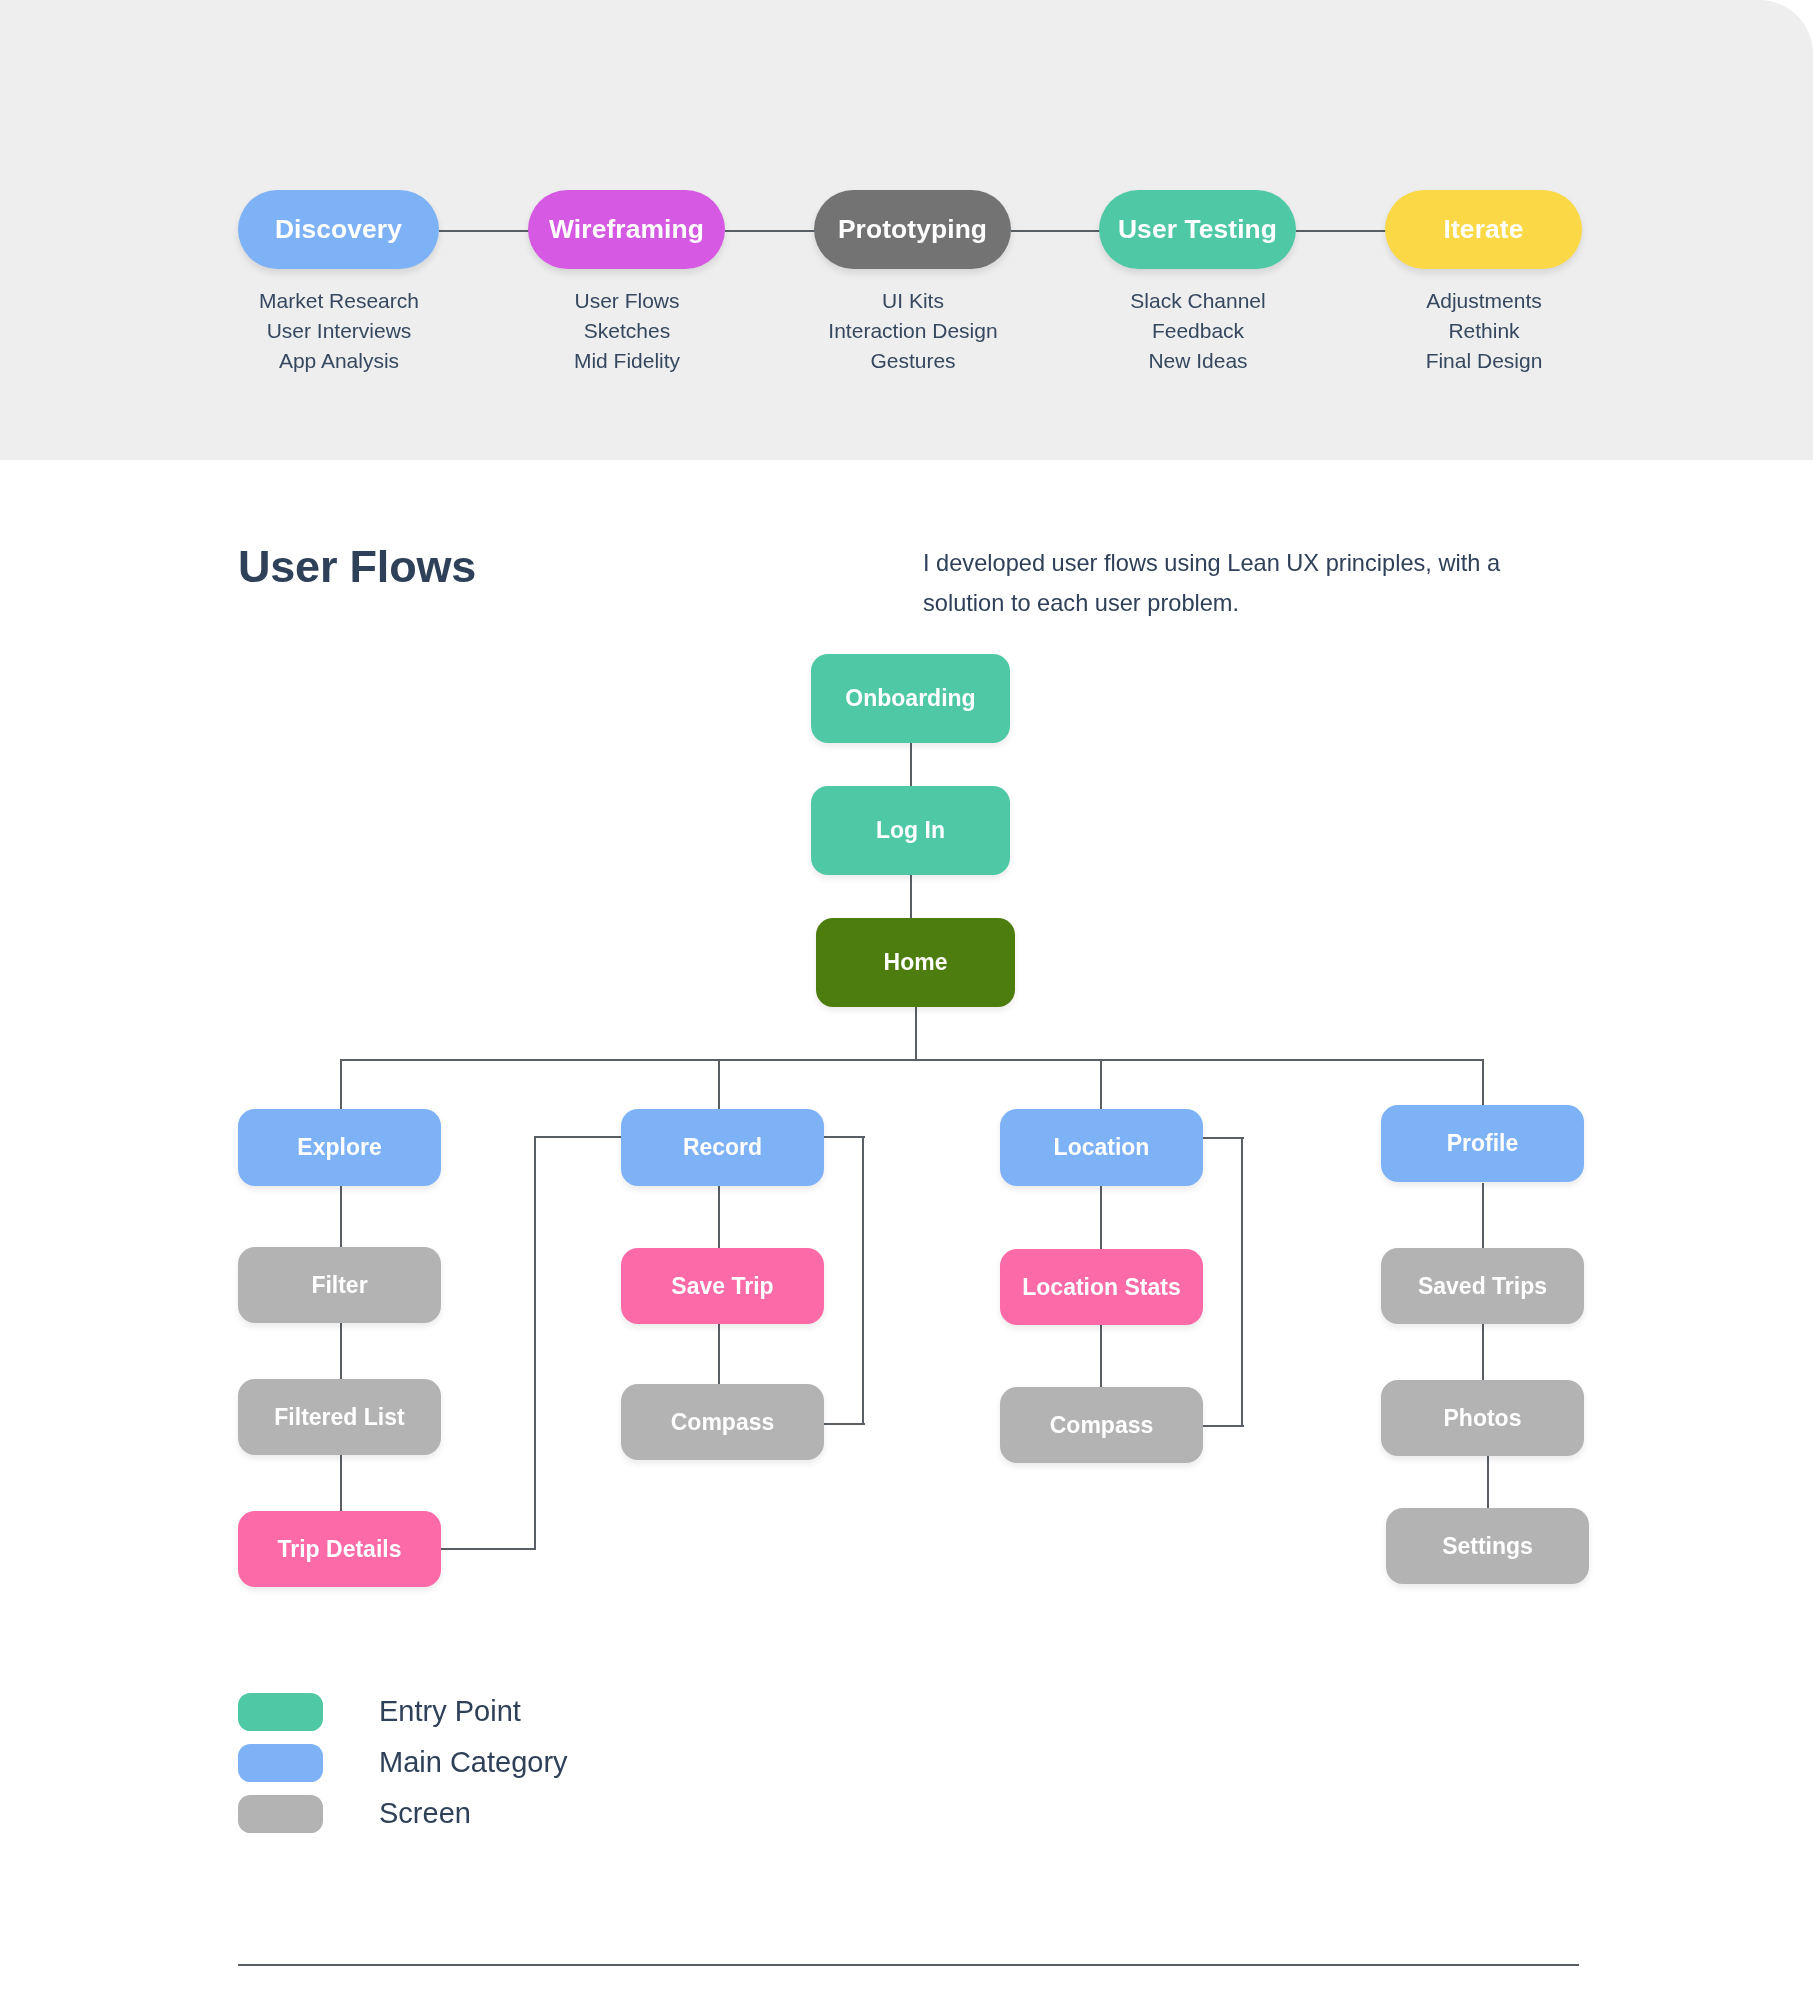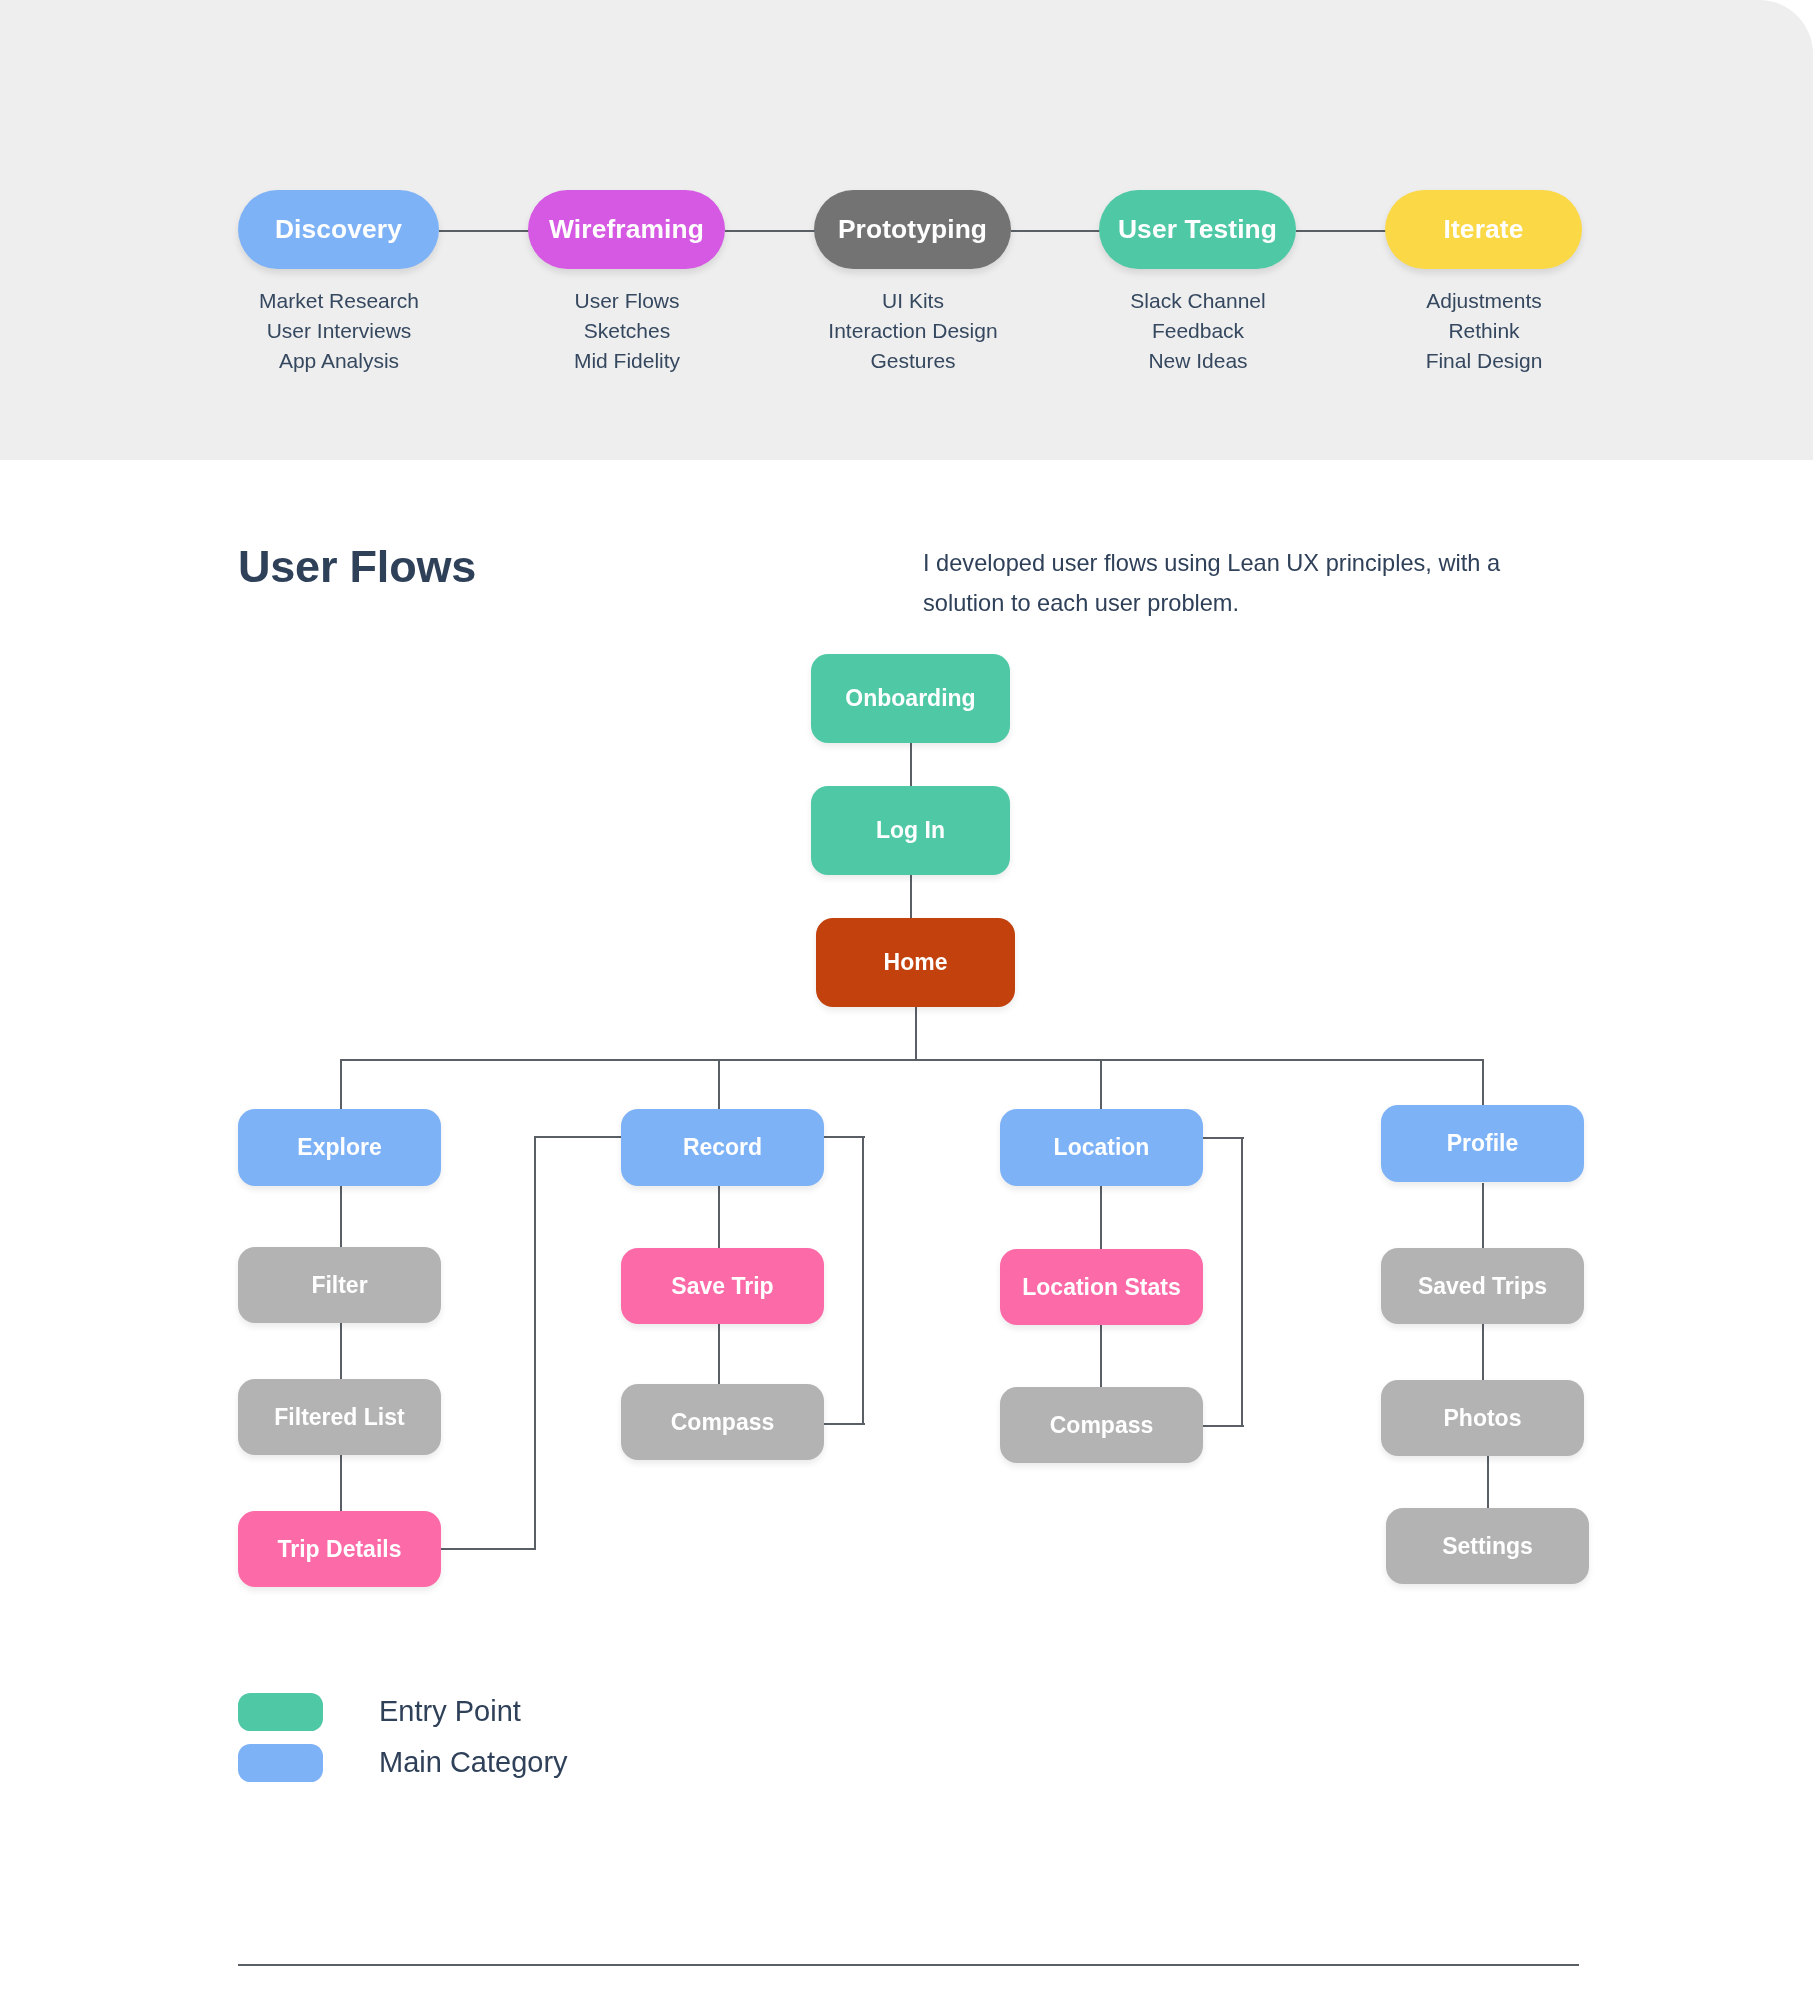--- a/index.html
+++ b/index.html
@@ -180,21 +180,21 @@
 <div class="edge v" style="left:1482px;top:1183px;height:66px;"></div>
 <div class="edge v" style="left:1482px;top:1321px;height:60px;"></div>
 <div class="edge v" style="left:1487px;top:1454px;height:57px;"></div>
 
 <div class="node" style="left:811px;top:654px;width:199px;height:89px;background:#4fc9a5;">
   <span>Onboarding</span>
 </div>
 <div class="node" style="left:811px;top:786px;width:199px;height:89px;background:#4fc9a5;">
   <span>Log In</span>
 </div>
-<div class="node" style="left:816px;top:918px;width:199px;height:89px;background:#c2410c;">
+<div class="node" style="left:816px;top:918px;width:199px;height:89px;background:#4d7c0f;">
   <span>Home</span>
 </div>
 
 <div class="node" style="left:238px;top:1109px;width:203px;height:77px;background:#7eb2f7;">
   <span>Explore</span>
 </div>
 <div class="node" style="left:238px;top:1247px;width:203px;height:76px;background:#b3b3b3;">
   <span>Filter</span>
 </div>
 <div class="node" style="left:238px;top:1379px;width:203px;height:76px;background:#b3b3b3;">
@@ -239,16 +239,20 @@
 
 <div id="legend">
   <div class="legend-row">
     <div class="legend-swatch" style="background:#4fc9a5;"></div>
     <div class="legend-label">Entry Point</div>
   </div>
   <div class="legend-row">
     <div class="legend-swatch" style="background:#7eb2f7;"></div>
     <div class="legend-label">Main Category</div>
   </div>
+  <div class="legend-row">
+    <div class="legend-swatch" style="background:#b3b3b3;"></div>
+    <div class="legend-label">Screen</div>
+  </div>
 </div>
 
 <div id="footer-rule"></div>
 
 
 </body></html>

